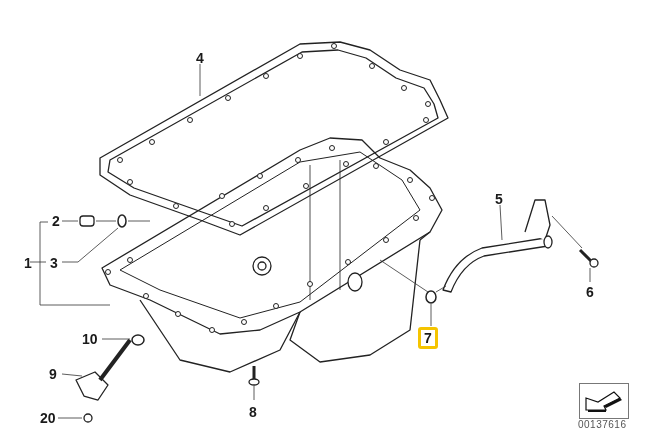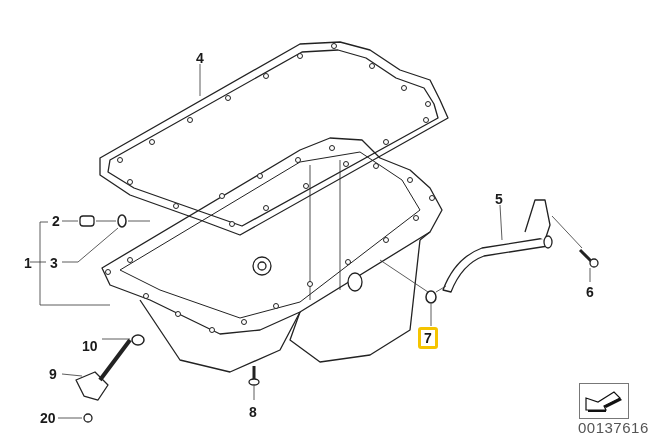--- a/index.html
+++ b/index.html
@@ -1,20 +1,20 @@
 <!DOCTYPE html>
 <html><head>
 <meta charset="utf-8">
 <style>
   html, body { margin:0; padding:0; background:#ffffff; }
   body { width:650px; height:438px; position:relative; overflow:hidden; font-family:"Liberation Sans", sans-serif; }
   #diagram { position:absolute; left:0; top:0; width:650px; height:438px; }
   .callout { position:absolute; font-family:"Liberation Sans", sans-serif; font-weight:bold; font-size:14px; color:#1a1a1a; line-height:16px; cursor:pointer; }
   .callout.hl { border:3px solid #f5c400; border-radius:3px; padding:0 3px; background:#fff; line-height:16px; }
-  .refnum { position:absolute; left:578px; top:419px; font-size:15px; color:#555; font-family:"Liberation Sans", sans-serif; letter-spacing:0.5px; }
+  .refnum { position:absolute; left:578px; top:419px; font-size:10px; color:#555; font-family:"Liberation Sans", sans-serif; letter-spacing:0.5px; }
   .navbox { position:absolute; left:579px; top:383px; width:48px; height:34px; border:1px solid #777; background:#fff; cursor:pointer; }
 </style>
 </head>
 <body>
 
 <svg id="diagram" viewBox="0 0 650 438" xmlns="http://www.w3.org/2000/svg">
   <g fill="none" stroke="#222" stroke-width="1.3" stroke-linejoin="round">
 
     <g>
       <path d="M100 158 L300 44 L340 42 L370 50 L400 70 L430 80 L440 100 L448 118 L240 235 L200 220 L130 195 L100 175 Z"></path>
@@ -123,21 +123,21 @@
 
 <div class="callout" style="left:24px;top:255px;">1</div>
 <div class="callout" style="left:52px;top:213px;">2</div>
 <div class="callout" style="left:50px;top:255px;">3</div>
 <div class="callout" style="left:196px;top:50px;">4</div>
 <div class="callout" style="left:495px;top:191px;">5</div>
 <div class="callout" style="left:586px;top:284px;">6</div>
 <div class="callout hl" style="left:418px;top:327px;">7</div>
 <div class="callout" style="left:249px;top:404px;">8</div>
 <div class="callout" style="left:49px;top:366px;">9</div>
-<div class="callout" style="left:82px;top:338px;">10</div>
+<div class="callout" style="left:82px;top:331px;">10</div>
 <div class="callout" style="left:40px;top:410px;">20</div>
 
 <div class="navbox">
   <svg width="48" height="34" viewBox="0 0 48 34">
     <path d="M6 14 L6 26 L26 26 L24 22 L40 14 L34 8 L18 18 Z" fill="#fff" stroke="#111" stroke-width="1.2"></path>
     <path d="M8 26 L26 26 L26 28 L8 28 Z" fill="#111"></path>
     <path d="M24 22 L40 14 L42 16 L26 24 Z" fill="#111"></path>
   </svg>
 </div>
 <div class="refnum">00137616</div>

